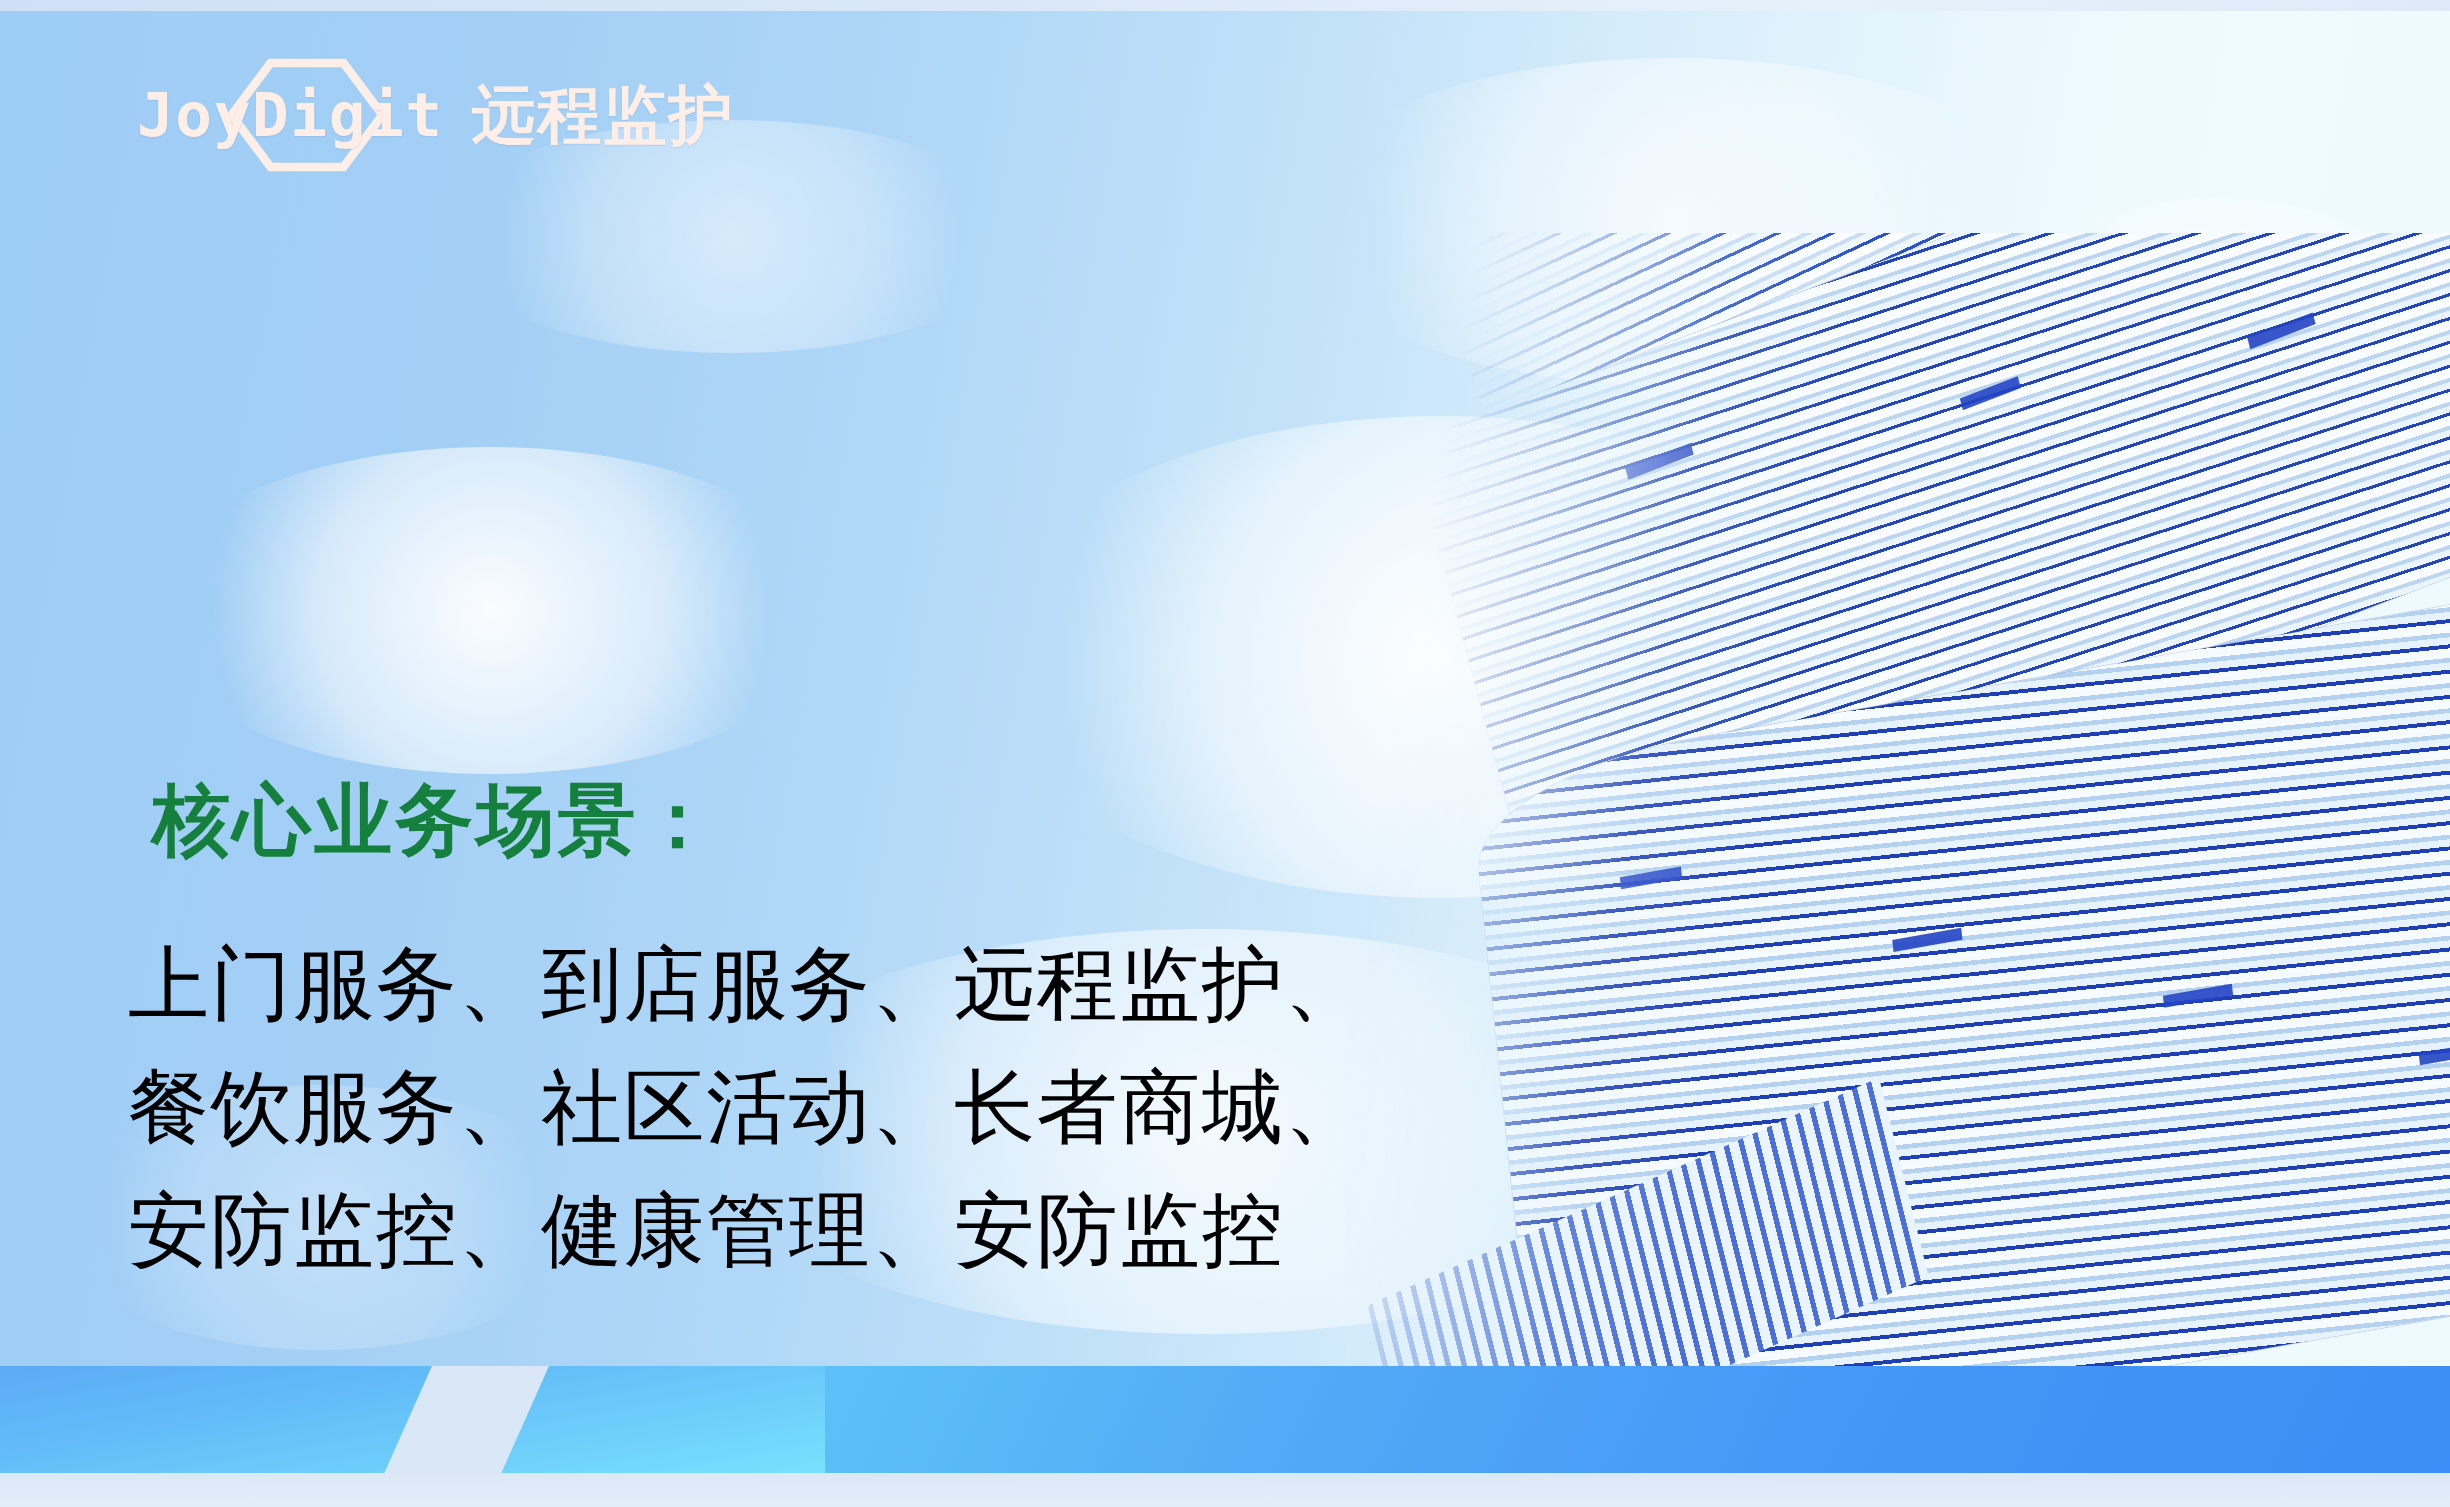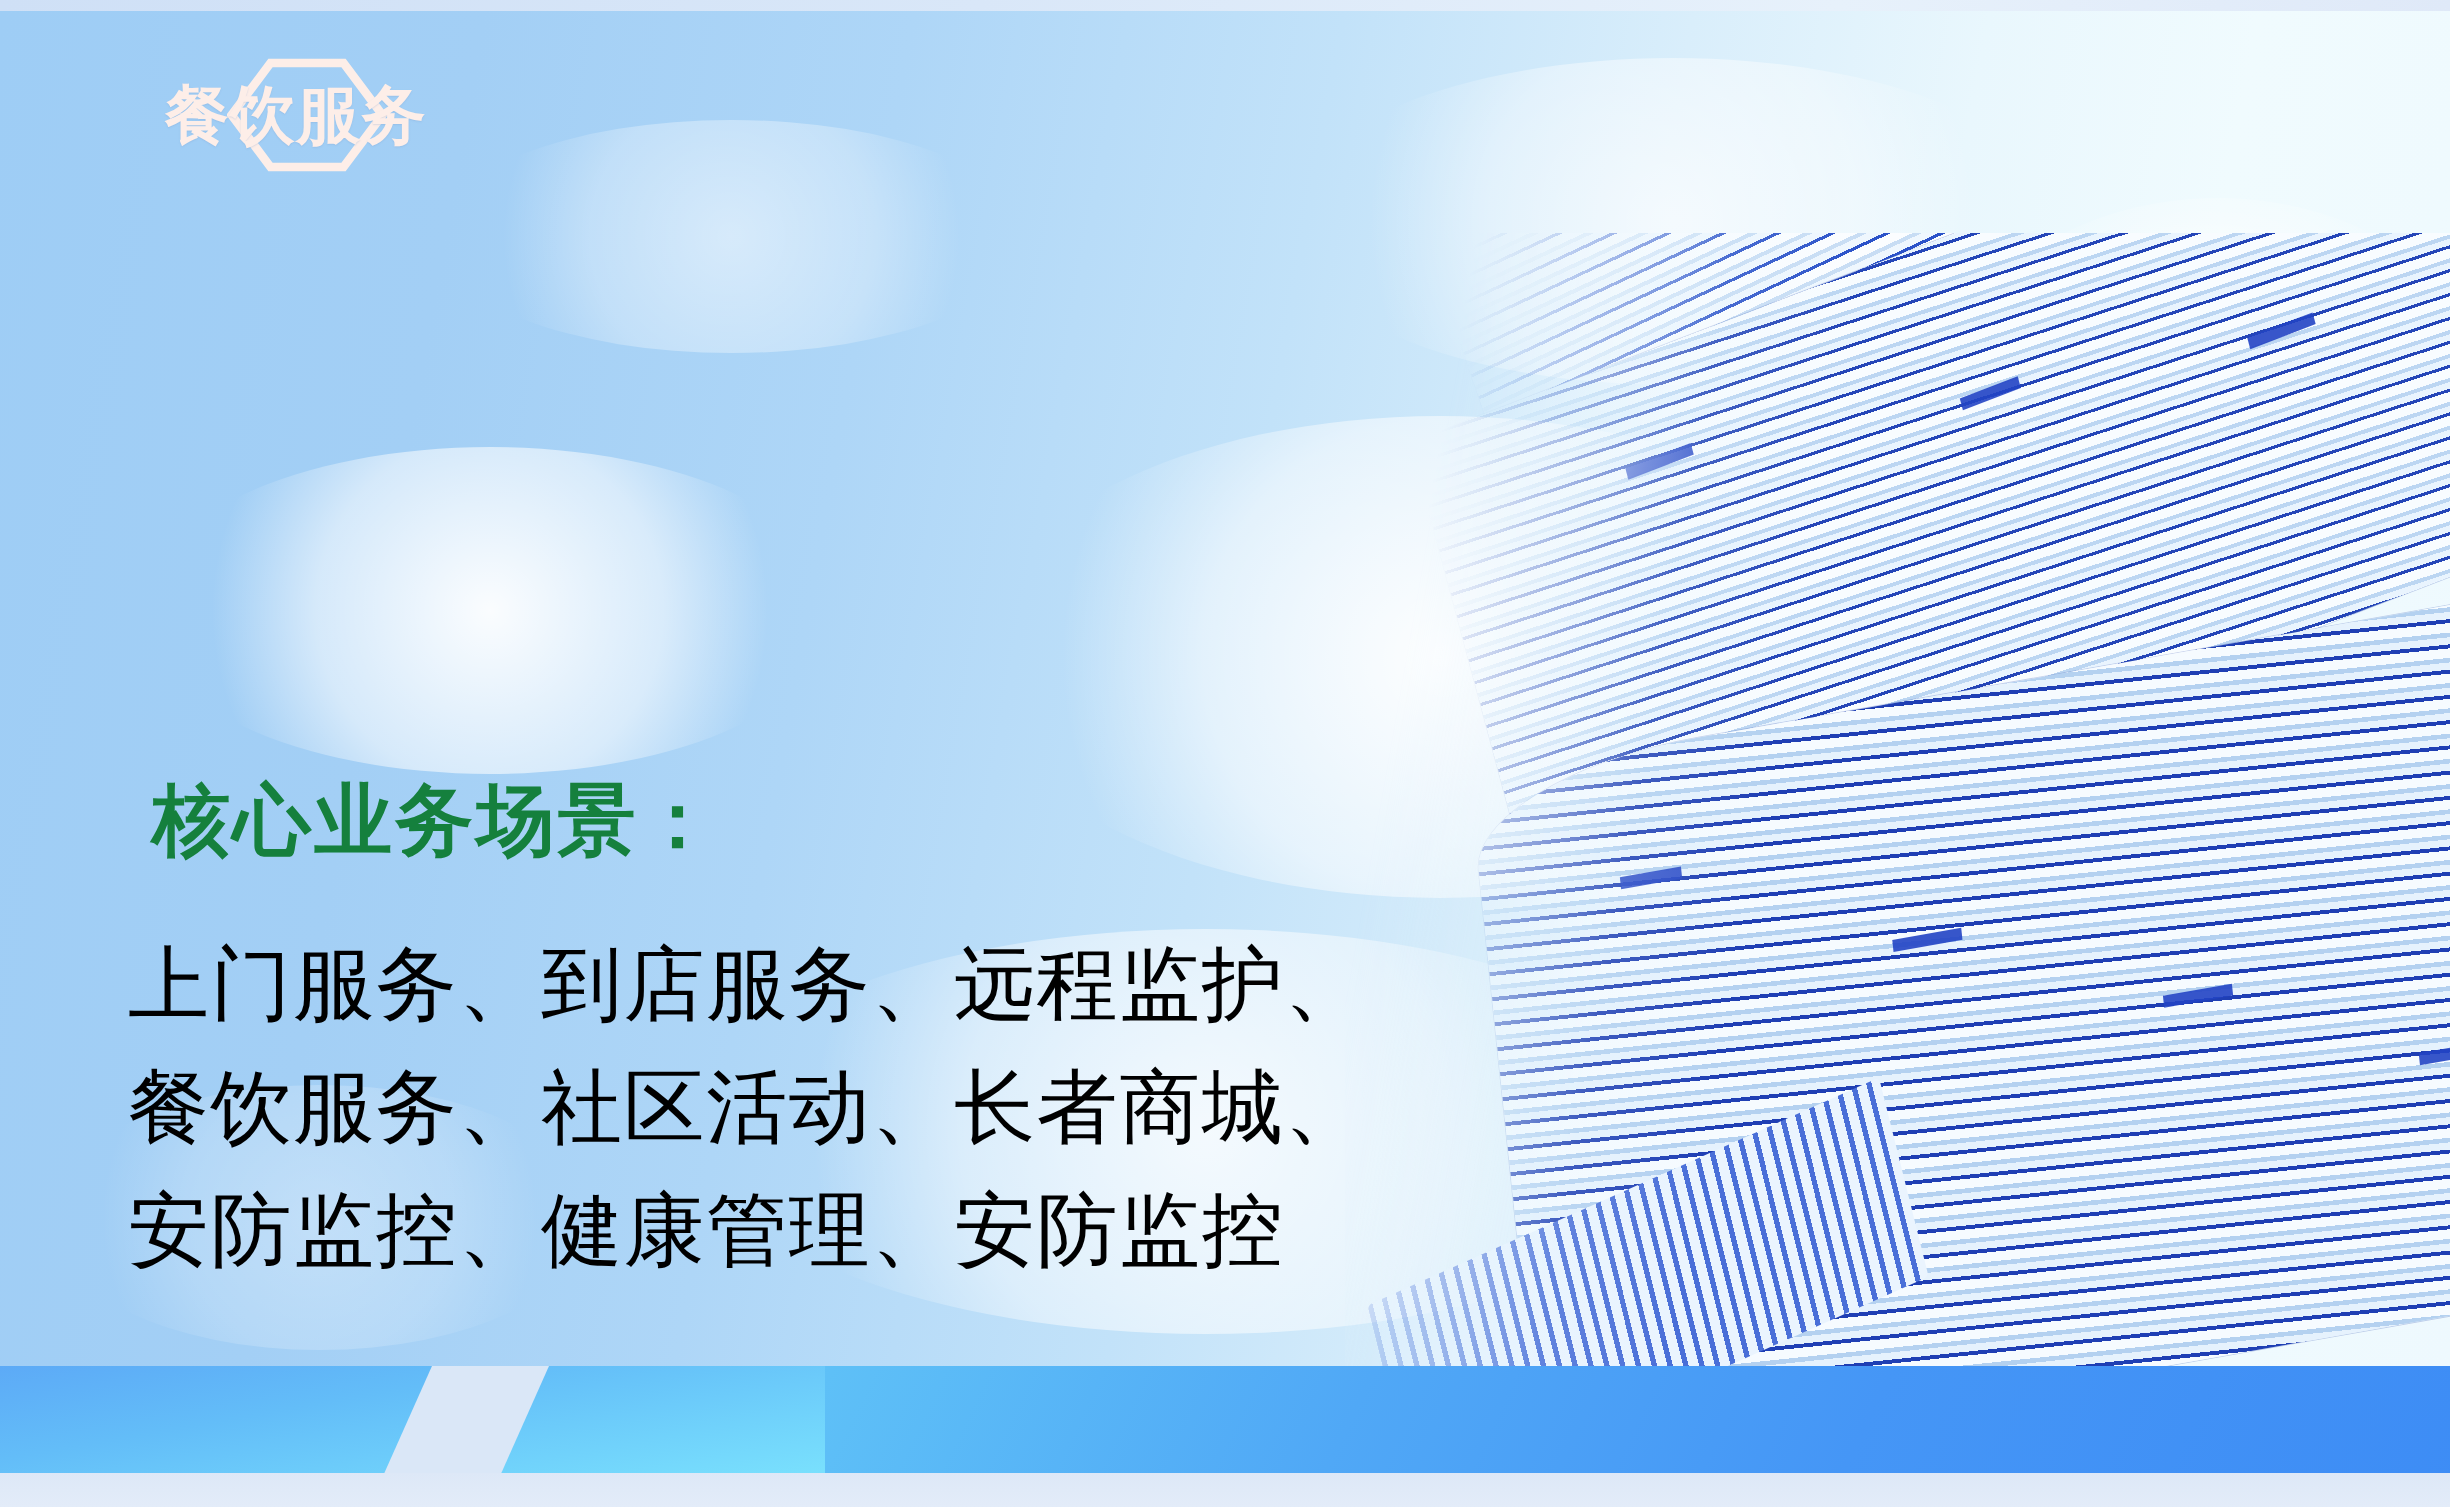--- a/index.html
+++ b/index.html
@@ -311,21 +311,22 @@
     <div class="lowrise"></div>
     <div class="photo-wash"></div>
   </div>
 
   <div class="logo">
     <div class="logo-hex">
       <svg width="160" height="114" viewBox="0 0 206 146">
         <polygon points="56,6 150,6 200,73 150,140 56,140 6,73" fill="none" stroke="#fdeee8" stroke-width="11"></polygon>
       </svg>
     </div>
-    <div class="logo-cn">餐饮服务</div>
+    <div class="logo-word">JoyDigit</div>
+    <div class="logo-cn">远程监护</div>
   </div>
 
 
   <div class="section-head">核心业务场景：</div>
 
   <div class="body-lines">
     <div class="body-line">上门服务、到店服务、远程监护、</div>
     <div class="body-line">餐饮服务、社区活动、长者商城、</div>
     <div class="body-line">安防监控、健康管理、安防监控</div>
   </div>

